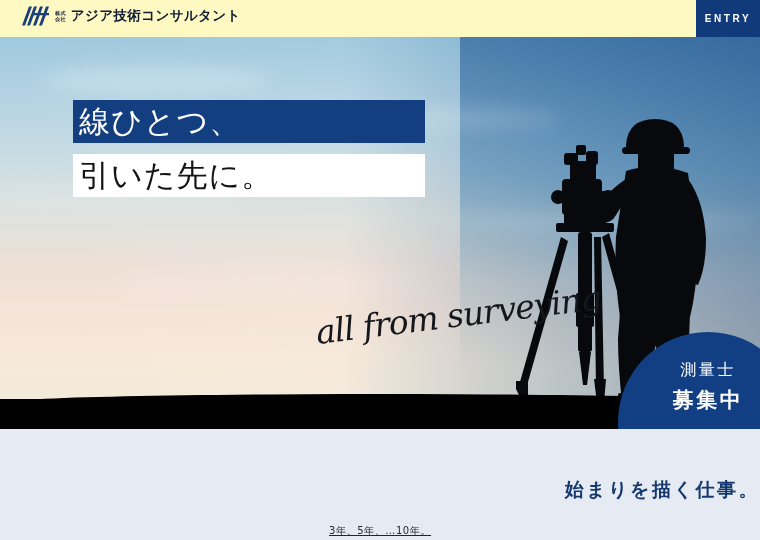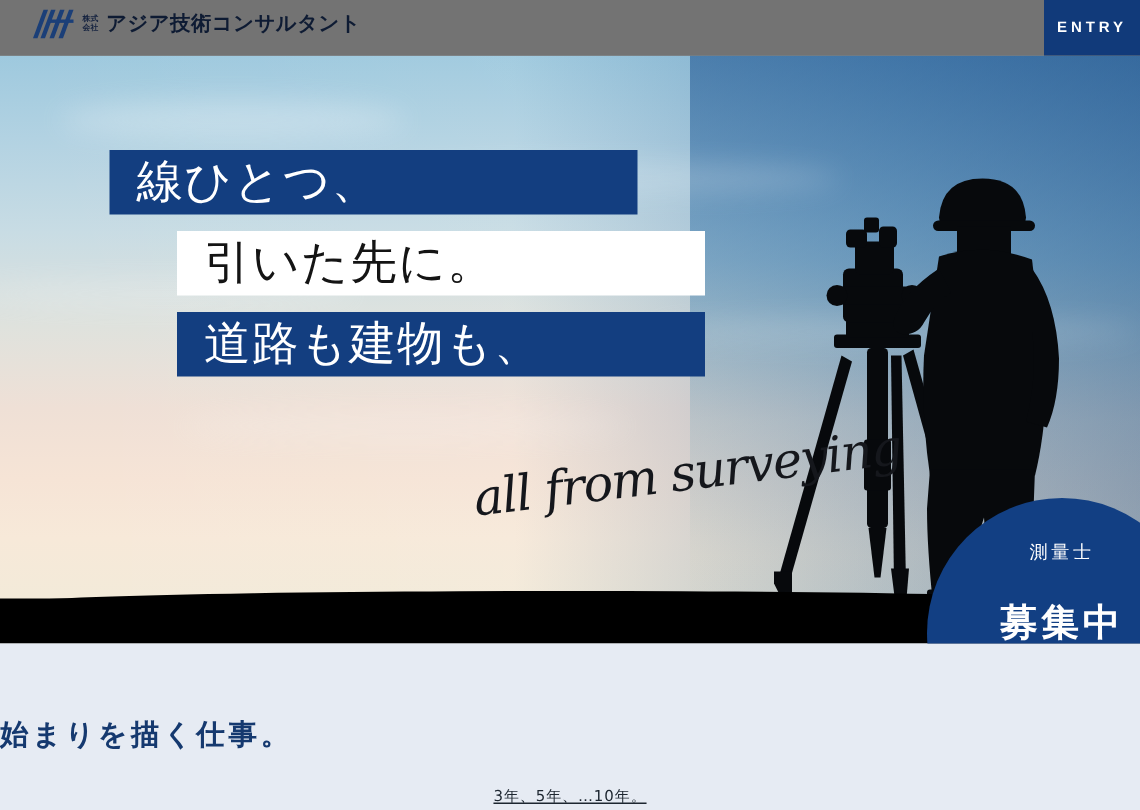--- a/index.html
+++ b/index.html
@@ -7,21 +7,21 @@
   body {
     font-family:"Liberation Sans", sans-serif;
     background:#ffffff;
     overflow:hidden;
     position:relative;
   }
 
   
   .header{
     position:absolute; top:0; left:0; width:760px; height:37px;
-    background:#737373; z-index:40;padding-left:27px;
+    background:#fef9c3; z-index:40;padding-left:27px;
   }
   .logo-wrap{
     position:absolute; left:22px; top:6px;
     display:flex; align-items:center; gap:5px;
   }
   .logo-mark{ width:28px; height:20px; display:block; }
   .logo-kk{
     font-size:5.2px; line-height:6.2px; color:#14223f;
     font-weight:700; letter-spacing:.2px; text-align:center;
     font-family:"DejaVu Sans", sans-serif;
@@ -81,55 +81,55 @@
     width:230px; height:290px;
   }
   .surveyor svg{ display:block; width:100%; height:100%; }
 
   
   .copy{ position:absolute; left:73px; top:63px; z-index:20; }
   .band{
     display:block; width:352px; height:43px;
     font-size:31px; line-height:43px;
     font-family:"DejaVu Serif", serif;
-    padding-left:18px; letter-spacing:1px;
+    padding-left:6px; letter-spacing:1px;
     white-space:nowrap;
   }
   .band.navy{ background:#133e80; color:#ffffff; }
   .band.white{ background:#ffffff; color:#141414; }
-  .band + .band{ margin-top:11px;margin-left:45px; }
+  .band + .band{ margin-top:11px; }
 
   .script{
     position:absolute; left:316px; top:276px; z-index:21;
     font-family:"DejaVu Serif", serif;
     font-style:italic; font-size:33px; color:#15171c;
     transform:rotate(-7deg); transform-origin:left center;
     white-space:nowrap; letter-spacing:-1px;
   }
 
   
   .badge{
     position:absolute; left:618px; top:295px;
     width:180px; height:180px; border-radius:50%;
     background:#123f83; color:#fff;
     display:flex; flex-direction:column;
     align-items:center; justify-content:flex-start;
     padding-top:28px; z-index:25;
     font-family:"DejaVu Sans", sans-serif;
   }
-  .badge-small{ font-size:12px; letter-spacing:2.5px; margin-bottom:21px; }
-  .badge-big{ font-size:25px; font-weight:700; letter-spacing:2.5px; }
+  .badge-small{ font-size:16px; letter-spacing:2.5px; margin-bottom:5px; }
+  .badge-big{ font-size:21px; font-weight:700; letter-spacing:2.5px; }
 
   
   .bottom{
     position:absolute; top:429px; left:0; width:760px; height:111px;
     background:#e6ebf3;
   }
   .bottom-title{
-    position:absolute; top:48px; width:100%; text-align:left;
+    position:absolute; top:48px; width:100%; text-align:right;
     font-size:19px; font-weight:700; color:#15396f;
     letter-spacing:2.5px; font-family:"DejaVu Sans", sans-serif;
   }
   .bottom-sub{
     position:absolute; top:95px; width:100%; text-align:center;
     font-size:10px; color:#1d2630; letter-spacing:.6px;
     font-family:"DejaVu Sans", sans-serif;
     text-decoration:underline;
   }
 </style>
@@ -212,21 +212,20 @@
         <rect x="154" y="276" width="30" height="12" rx="2"></rect>
       </g>
     </svg>
   </div>
 
   <div class="ground"></div>
 
   <div class="copy">
     <span class="band navy">線ひとつ、</span>
     <span class="band white">引いた先に。</span>
-    <span class="band navy">道路も建物も、</span>
   </div>
 
   <div class="script">all from surveying</div>
 
   <div class="badge">
     <div class="badge-small">測量士</div>
     <div class="badge-big">募集中</div>
   </div>
 </div>
 

